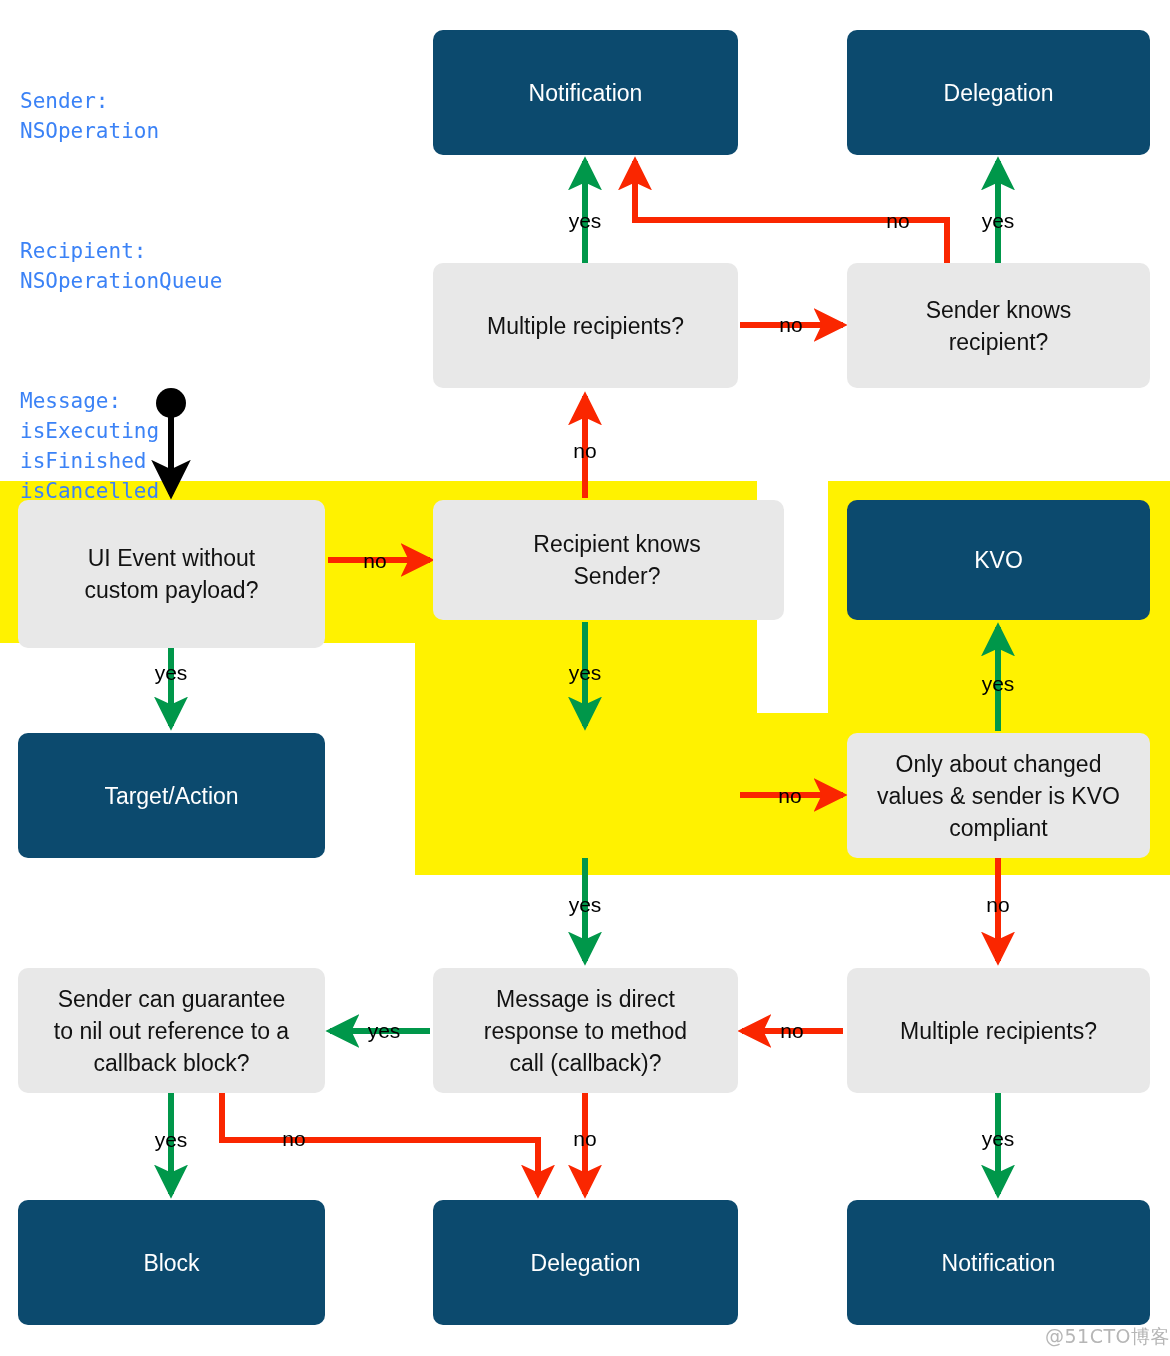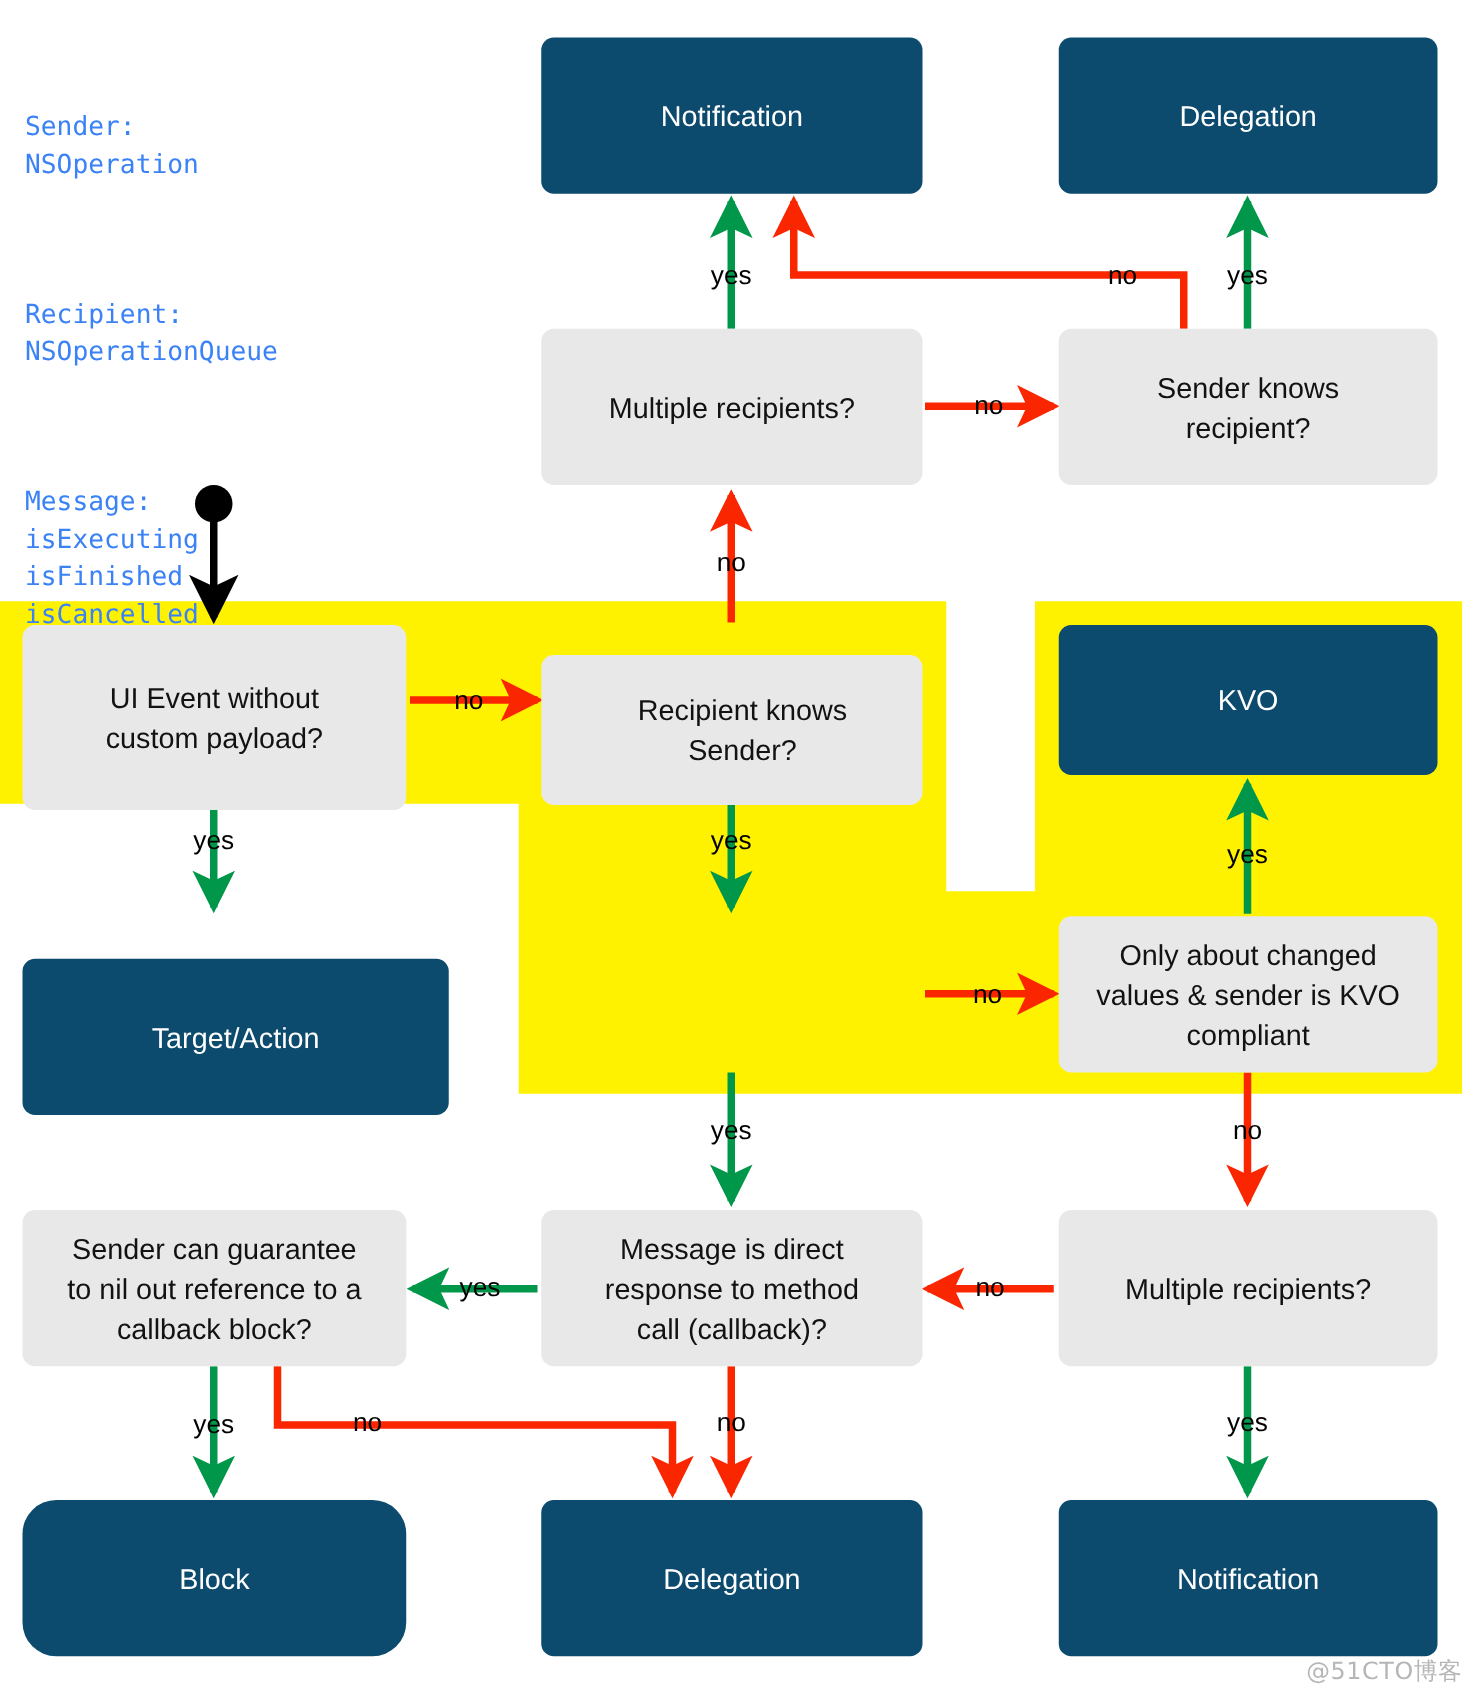--- a/index.html
+++ b/index.html
@@ -199,36 +199,36 @@
 
   <div class="node terminal" style="left:433px; top:30px; width:305px; height:125px;">Notification</div>
   <div class="node terminal" style="left:847px; top:30px; width:303px; height:125px;">Delegation</div>
 
   <div class="node decision" style="left:433px; top:263px; width:305px; height:125px;">Multiple recipients?</div>
   <div class="node decision" style="left:847px; top:263px; width:303px; height:125px; white-space:pre-line;">Sender knows
 recipient?</div>
 
   <div class="node decision" style="left:18px; top:500px; width:307px; height:148px; white-space:pre-line;">UI Event without
 custom payload?</div>
-  <div class="node decision" style="left:433px; top:524px; width:305px; height:120px; white-space:pre-line;padding-left:29px;">Recipient knows
+  <div class="node decision" style="left:433px; top:500px; width:351px; height:120px; white-space:pre-line;padding-left:29px;">Recipient knows
 Sender?</div>
   <div class="node terminal" style="left:847px; top:500px; width:303px; height:120px;">KVO</div>
 
-  <div class="node terminal" style="left:18px; top:733px; width:341px; height:125px;margin-top:34px;">Target/Action</div>
+  <div class="node terminal" style="left:18px; top:733px; width:307px; height:125px;">Target/Action</div>
   <div class="node decision" style="left:847px; top:733px; width:303px; height:125px; white-space:pre-line;">Only about changed
 values &amp; sender is KVO
 compliant</div>
 
   <div class="node decision" style="left:18px; top:968px; width:307px; height:125px; white-space:pre-line;">Sender can guarantee
 to nil out reference to a
 callback block?</div>
   <div class="node decision" style="left:433px; top:968px; width:305px; height:125px; white-space:pre-line;">Message is direct
 response to method
 call (callback)?</div>
   <div class="node decision" style="left:847px; top:968px; width:303px; height:125px;">Multiple recipients?</div>
 
-  <div class="node terminal" style="left:18px; top:1200px; width:307px; height:125px;border-radius:27px;">Block</div>
+  <div class="node terminal" style="left:18px; top:1200px; width:307px; height:125px;">Block</div>
   <div class="node terminal" style="left:433px; top:1200px; width:305px; height:125px;">Delegation</div>
   <div class="node terminal" style="left:847px; top:1200px; width:303px; height:125px;">Notification</div>
 
   <div class="watermark">@51CTO博客</div>
 
 </div>
 
 </body></html>

